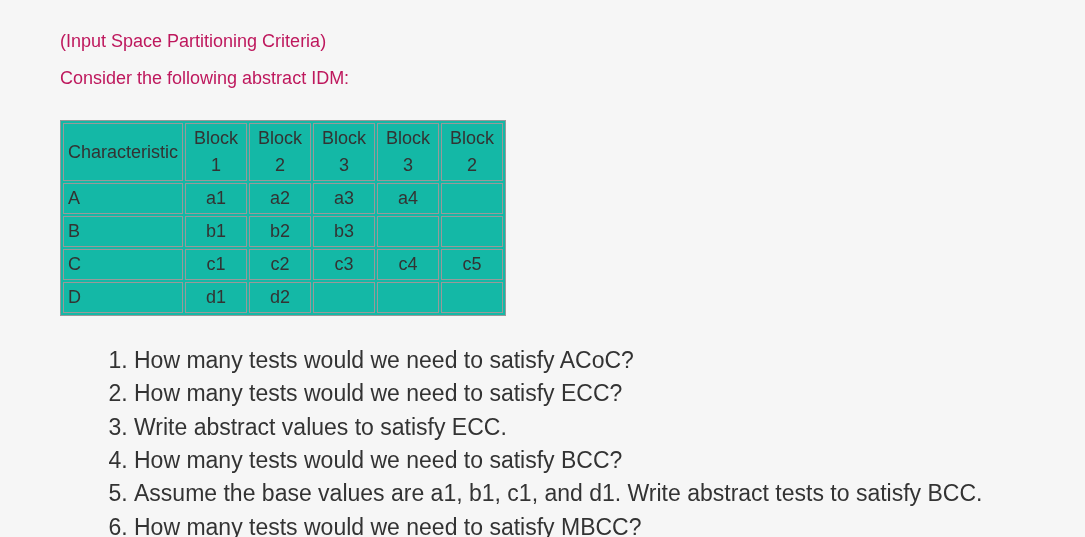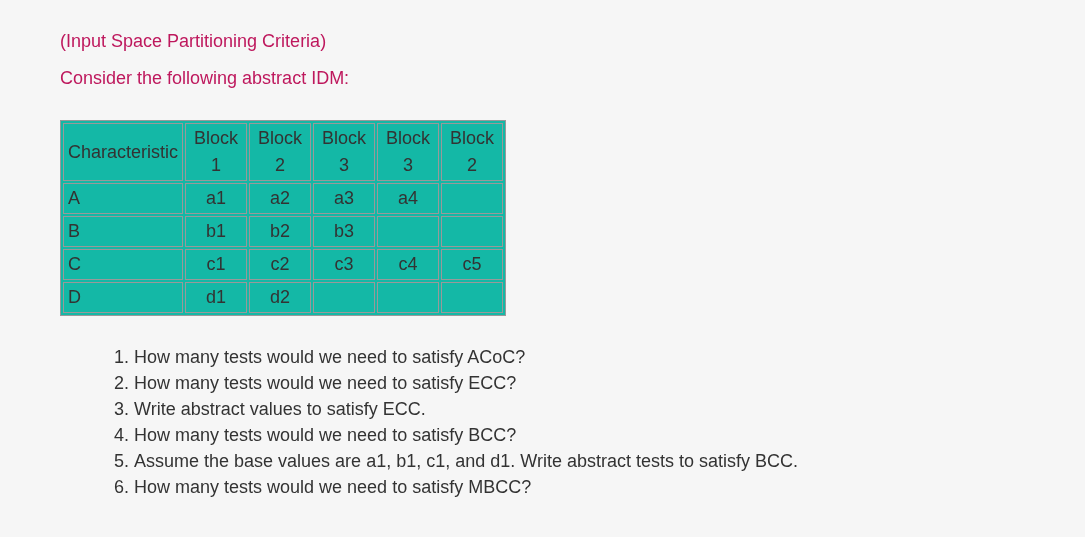--- a/index.html
+++ b/index.html
@@ -41,21 +41,21 @@
     td.col-block { width: 62px; text-align: center; }
     .questions {
       padding-left: 52px;
     }
     .questions ol {
       list-style: decimal;
       padding-left: 22px;
     }
     .questions li {
       color: #333;
-      font-size: 18px;
+      font-size: 23px;
       line-height: 1.45;
     }
   </style>
 </head>
 <body>
 
 <div class="intro-line">(Input Space Partitioning Criteria)</div>
 <div class="intro-line">Consider the following abstract IDM:</div>
 
 <div class="table-wrapper">

